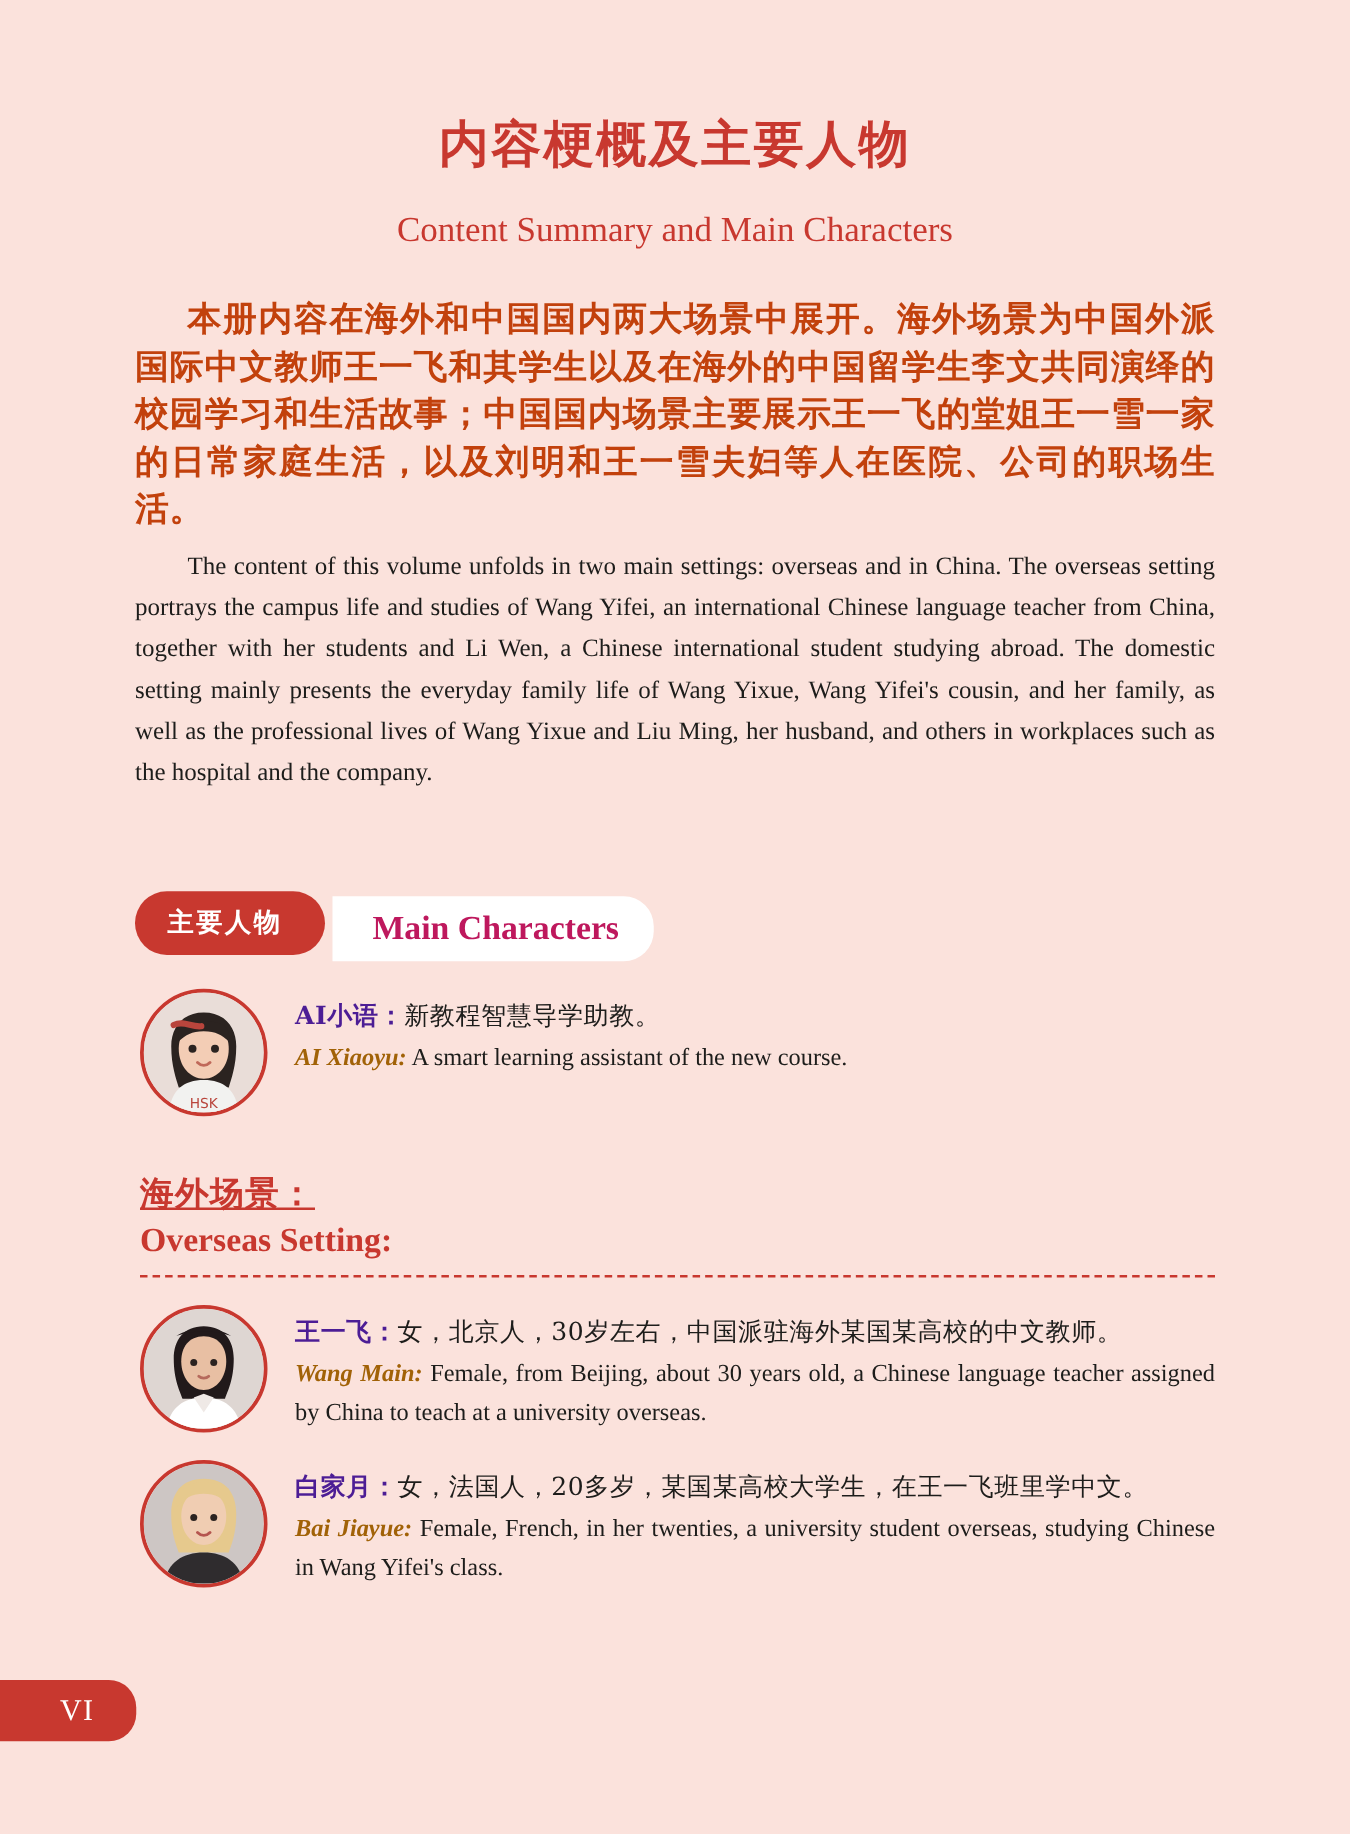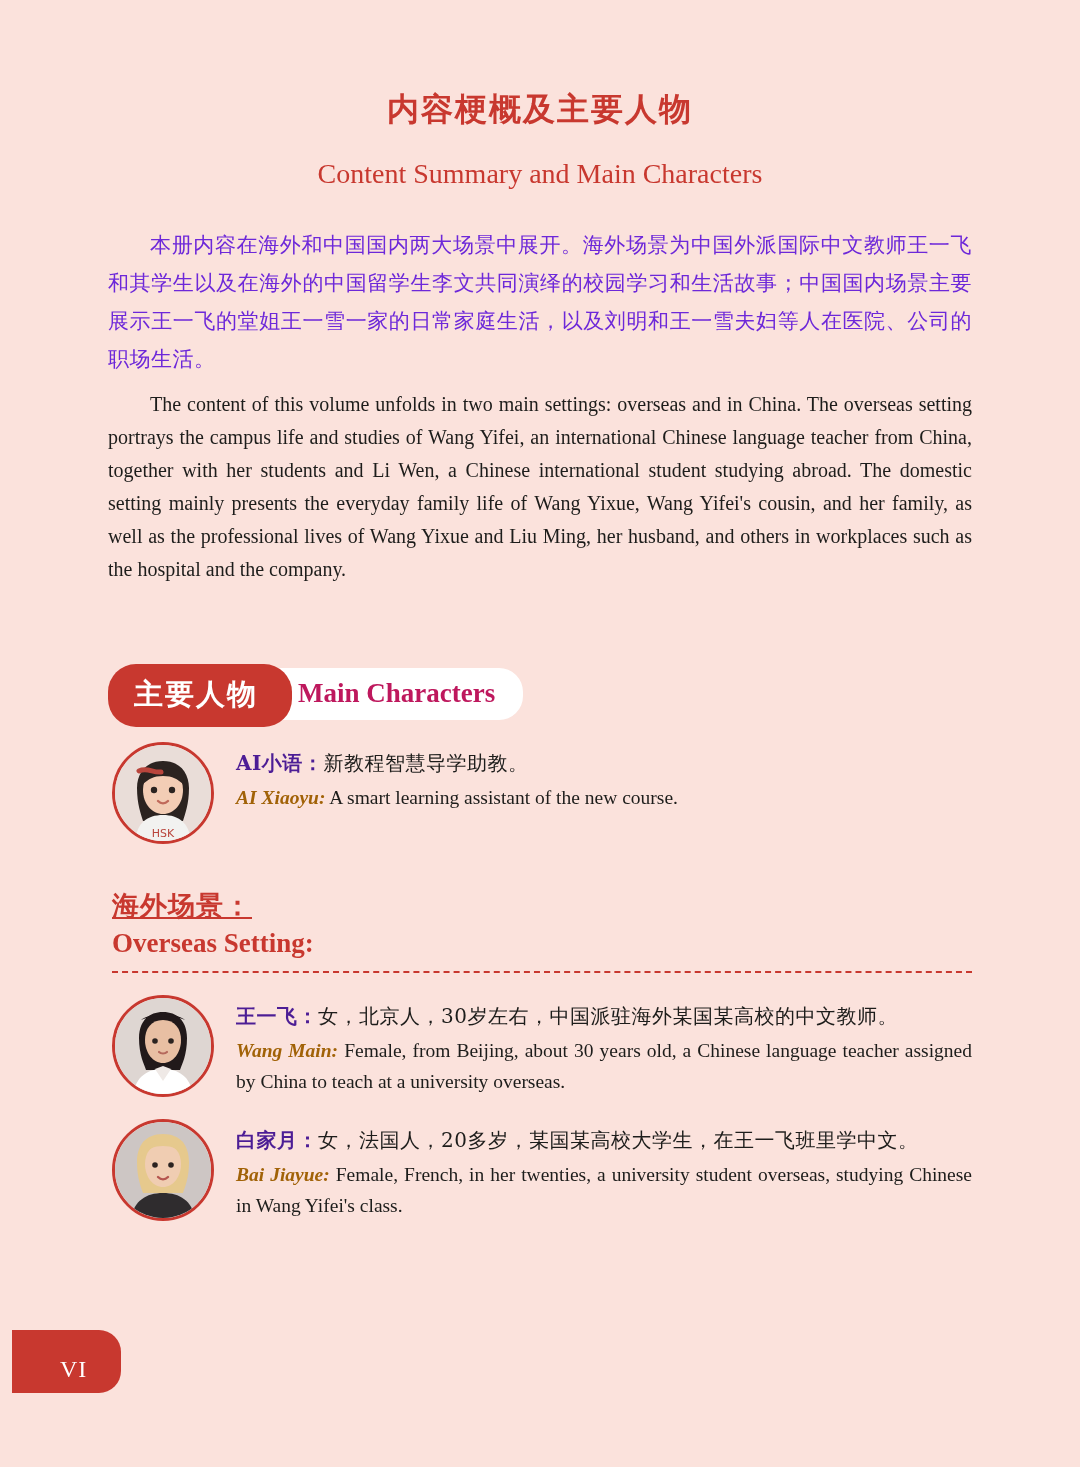--- a/index.html
+++ b/index.html
@@ -20,47 +20,48 @@
     width: 1080px;
     height: 1467px;
   }
 
   
   .title-zh {
     text-align: center;
     color: #c8382f;
     font-family: "DejaVu Sans", sans-serif;
     font-weight: bold;
-    font-size: 32px;
+    font-size: 40px;
     letter-spacing: 2px;
     margin: 0;
     padding-top: 88px;
   }
   .title-en {
     text-align: center;
     color: #c8382f;
     font-family: "Liberation Serif", serif;
     font-weight: normal;
     font-size: 28px;
     margin: 26px 0 0 0;
   }
 
   
   .intro {
     margin: 36px 108px 0 108px;
   }
   .intro-zh {
     font-family: "DejaVu Serif", serif;
-    font-size: 21px;
+    font-size: 27px;
     line-height: 38px;
-    color: #6d28d9;
+    color: #c2410c;
     text-align: justify;
     text-indent: 42px;
     letter-spacing: 0.5px;
     margin: 0;
+    font-weight: bold;
   }
   .intro-en {
     font-family: "Liberation Serif", serif;
     font-size: 20px;
     line-height: 33px;
     color: #1d1d1b;
     text-align: justify;
     text-indent: 42px;
     margin: 10px 0 0 0;
   }
@@ -73,21 +74,21 @@
     width: 430px;
   }
   .mc-pill {
     position: absolute;
     left: 0;
     top: 0;
     background: #c8382f;
     color: #ffffff;
     font-family: "DejaVu Sans", sans-serif;
     font-weight: bold;
-    font-size: 29px;
+    font-size: 21px;
     letter-spacing: 2px;
     padding: 11px 34px 12px 26px;
     border-radius: 28px;
     z-index: 1;
   }
   .mc-white {
     position: absolute;
     left: 158px;
     top: 4px;
     background: #ffffff;
@@ -172,28 +173,28 @@
   }
   .dash-rule {
     margin: 12px 108px 0 112px;
     border-top: 2px dashed #c8382f;
     height: 0;
   }
 
   
   .footer-tab {
     position: absolute;
-    left: 12px;
+    left: 0;
     bottom: 74px;
     background: #c8382f;
     color: #ffffff;
     font-family: "Liberation Serif", serif;
     font-size: 24px;
     letter-spacing: 1px;
-    padding: 26px 34px 10px 48px;
+    padding: 12px 34px 10px 48px;
     border-radius: 0 22px 22px 0;
   }
 </style>
 </head>
 <body>
 
 <div class="page">
 
   <h1 class="title-zh">内容梗概及主要人物</h1>
   <h2 class="title-en">Content Summary and Main Characters</h2>

